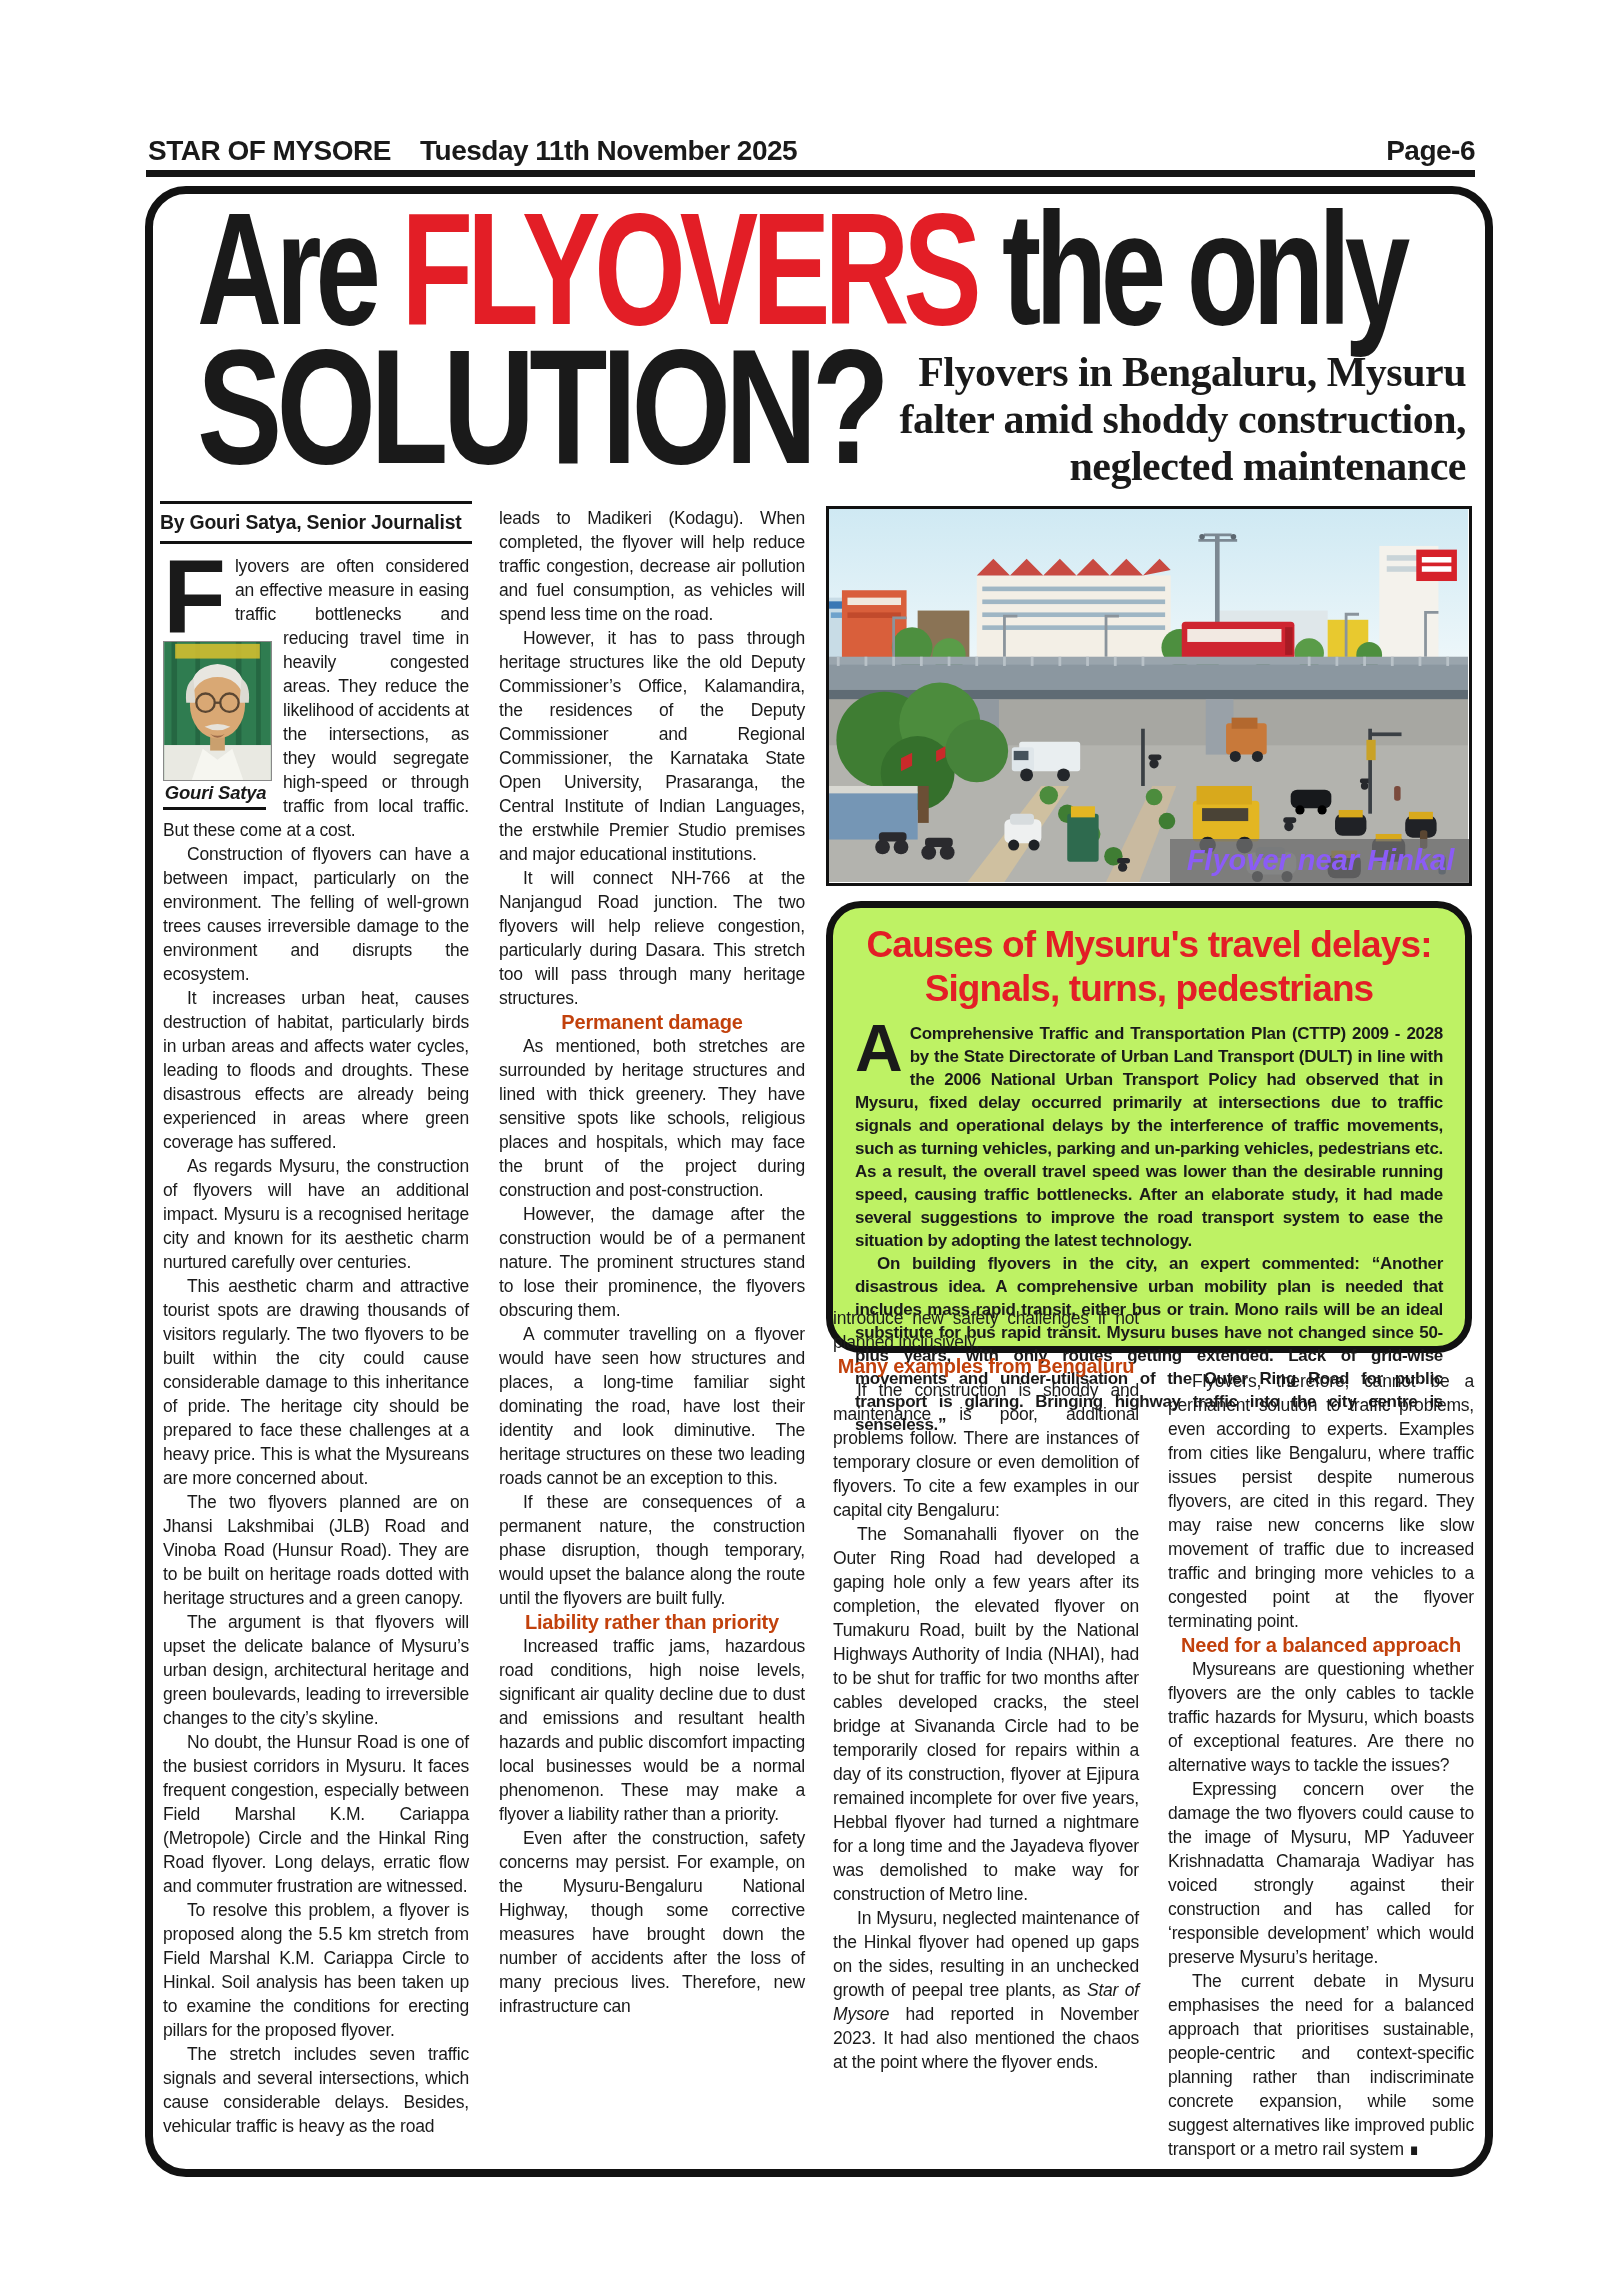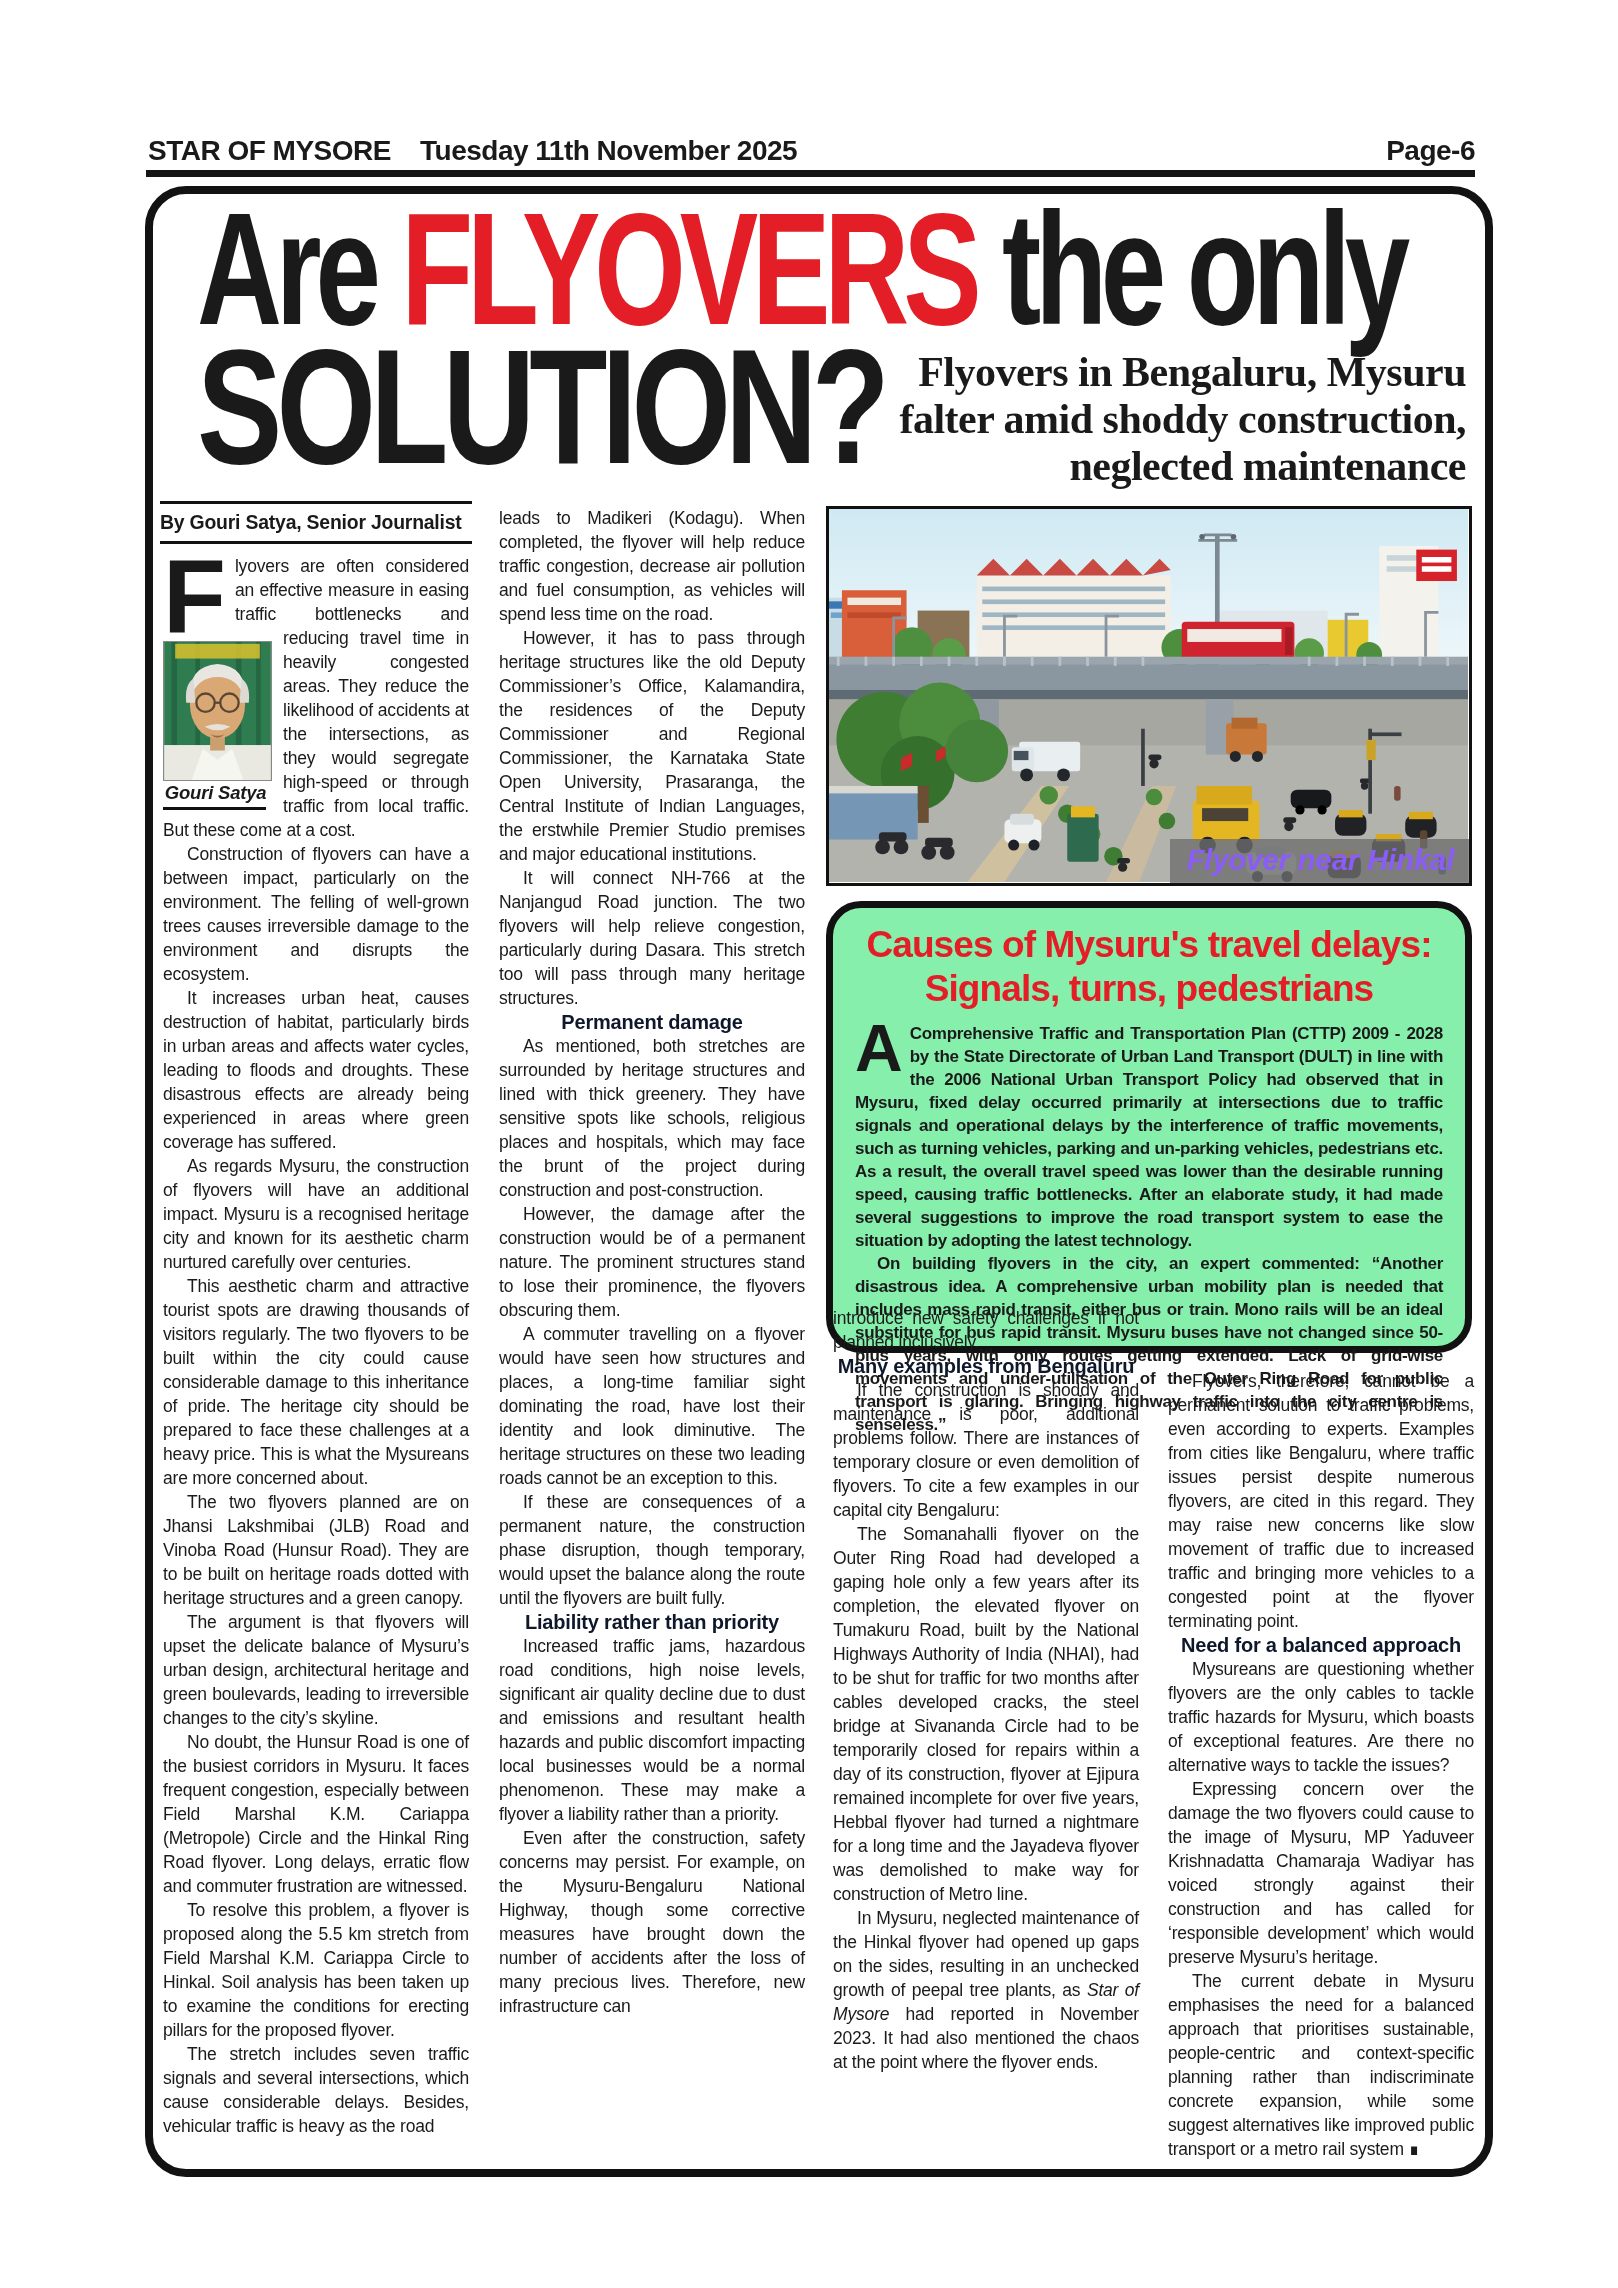--- a/index.html
+++ b/index.html
@@ -34,40 +34,40 @@
 
   
   .col{position:absolute;width:306px;font-size:17.5px;line-height:24px;letter-spacing:-0.2px;
        text-align:justify;}
   .col p{margin:0;}
   .col p.ind{text-indent:24px;}
   .col1{left:163px;top:554px;height:1597px;}
   .col2{left:499px;top:506px;height:1652px;}
   .col3{left:833px;top:1306px;height:792px;}
   .col4{left:1168px;top:1369px;height:792px;}
-  .subhead{color:#0f172a;font-weight:bold;text-align:center;font-size:20px;
+  .subhead{color:#c2410c;font-weight:bold;text-align:center;font-size:20px;
            letter-spacing:-0.2px;text-indent:0 !important;}
   .it{font-style:italic;}
 
   .dropcap{float:left;font-weight:bold;font-size:103px;line-height:74px;margin:5.5px 9.2px 0 0;}
   .portrait{float:left;clear:left;width:109px;margin:7.4px 11px 3.7px 0;}
   .portrait svg{display:block;border:0.9px solid #888;}
   .portrait .pcaption{font-weight:bold;font-style:italic;font-size:18.5px;padding:2.8px 0 4.6px 1.8px;
                       border-bottom:3.7px solid #111;}
 
   
   .photo{position:absolute;left:826px;top:506px;width:646px;height:380px;border:3.7px solid #111;
          box-sizing:border-box;overflow:hidden;}
   .photo svg{display:block;}
   .pcapband{position:absolute;right:0;bottom:0;background:rgba(110,110,110,0.78);color:#8b5cf6;
             font-weight:bold;font-style:italic;font-size:29px;padding:4.6px 14.8px 6.5px 16.6px;}
 
   
   .causes{position:absolute;left:826px;top:901px;width:646px;height:452px;box-sizing:border-box;
-          border:7.4px solid #111;border-radius:35px;padding:14.8px 22px 9.2px 22px;background:#86efac;}
+          border:7.4px solid #111;border-radius:35px;padding:14.8px 22px 9.2px 22px;background:#bef264;}
   .causes-title{color:#e31e26;font-weight:bold;text-align:center;font-size:37px;line-height:44px;
                 letter-spacing:-0.9px;}
   .causes-body{margin-top:11px;font-weight:bold;font-size:17px;line-height:23px;
                letter-spacing:-0.3px;text-align:justify;}
   .causes-body p{margin:0;}
   .causes-body p.ind{text-indent:22px;}
   .dropcap2{float:left;font-weight:bold;font-size:66px;line-height:48px;margin:1.8px 7.4px 0 0;}
 </style>
 </head>
 <body>

